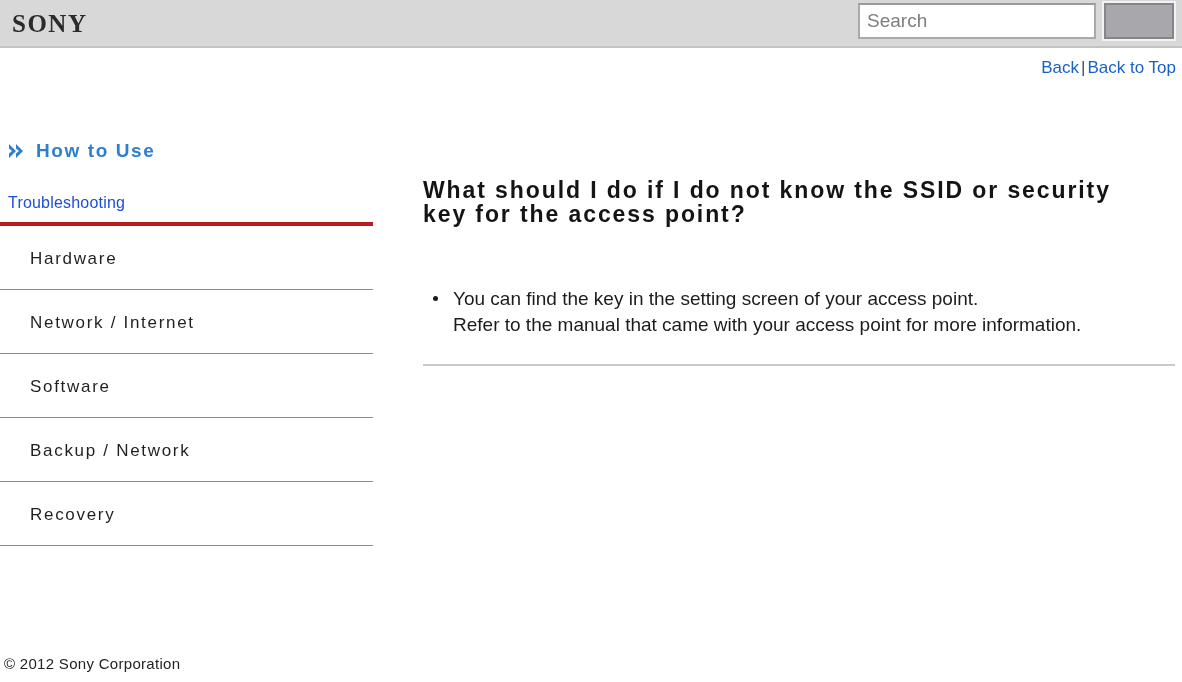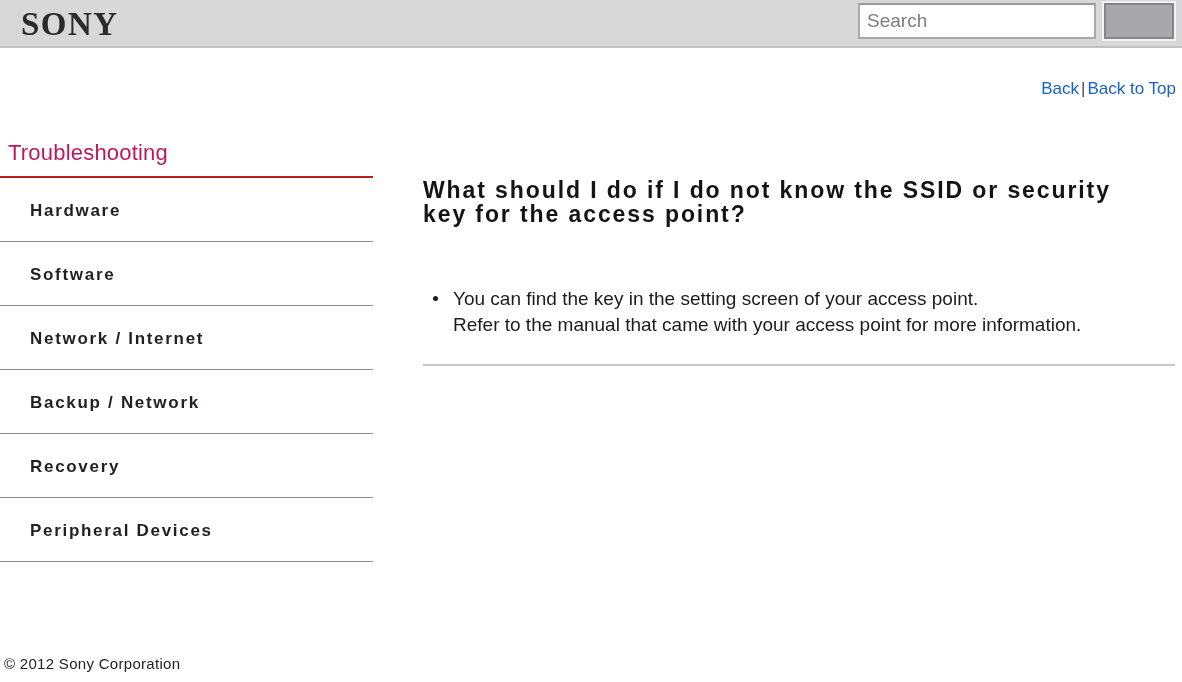--- a/index.html
+++ b/index.html
@@ -22,25 +22,25 @@
     left: 0;
     top: 0;
     width: 1182px;
     height: 48px;
     background: #d8d8d8;
     border-bottom: 2px solid #c2c2c2;
     box-sizing: border-box;
   }
   .sony-logo {
     position: absolute;
-    left: 21px;
+    left: 12px;
     top: 4px;
     font-family: "Liberation Serif", serif;
     font-weight: 700;
-    font-size: 33px;
+    font-size: 25px;
     letter-spacing: 1.5px;
     color: #2b2b2b;
     line-height: 40px;
     user-select: none;
   }
   .search-wrap {
     position: absolute;
     right: 8px;
     top: 3px;
     display: flex;
@@ -90,21 +90,21 @@
     position: absolute;
     left: 4px;
     top: 22px;
     font-size: 17px;
     color: #5a5a5e;
     white-space: nowrap;
   }
   .crumb-links {
     position: absolute;
     right: 6px;
-    top: 31px;
+    top: 10px;
     font-size: 17px;
     color: #3a3a3e;
     white-space: nowrap;
     margin-left: 46px;
   }
   .crumb-links a {
     color: #1961c4;
     text-decoration: none;
   }
   .crumb-sep {
@@ -132,30 +132,30 @@
     display: block;
     flex: 0 0 auto;
   }
   .howto-label {
     font-size: 19px;
     font-weight: 700;
     letter-spacing: 1.6px;
     color: #2d7fd0;
   }
   .section-title {
-    font-size: 22px;
-    color: #be185d;
+    font-size: 16px;
+    color: #1d4ed8;
     padding: 0 0 10px 8px;
-    border-bottom: 2px solid #b91c1c;
+    border-bottom: 4px solid #b91c1c;
     margin: 0 0 0 0;
     letter-spacing: 0.2px;
   }
   .nav-item {
     font-size: 17px;
-    font-weight: 700;
+    font-weight: 400;
     letter-spacing: 1.7px;
     color: #231f20;
     padding: 24px 0 22px 30px;
     border-bottom: 1px solid #8c8c8c;
     cursor: pointer;
     box-sizing: border-box;
     line-height: 1;
   }
 
   
@@ -226,29 +226,35 @@
 </div>
 
 <div class="crumb-row">
   <div class="crumb-links">
     <a href="#">Back</a><span class="crumb-sep">|</span><a href="#">Back to Top</a>
   </div>
 </div>
 
 <div class="sidebar">
 
+  <div class="howto">
+    <svg class="howto-icon" viewBox="0 0 20 20">
+      <polygon points="1,3 8,10 1,17 1,12.5 4,10 1,7.5" fill="#2d7fd0"></polygon>
+      <polygon points="8,3 15,10 8,17 8,12.5 11,10 8,7.5" fill="#2d7fd0"></polygon>
+    </svg>
+    <span class="howto-label">How to Use</span>
+  </div>
 
   <div class="section-title">Troubleshooting</div>
 
   <div class="nav-item">Hardware</div>
+  <div class="nav-item">Network / Internet</div>
   <div class="nav-item">Software</div>
-  <div class="nav-item">Network / Internet</div>
   <div class="nav-item">Backup / Network</div>
   <div class="nav-item">Recovery</div>
-  <div class="nav-item">Peripheral Devices</div>
 </div>
 
 <div class="main">
   <h1 class="main-heading">What should I do if I do not know the SSID or security key for the access point?</h1>
 
   <ul class="body-list">
     <li>You can find the key in the setting screen of your access point.<br>Refer to the manual that came with your access point for more information.</li>
   </ul>
 
   <hr class="content-rule">

